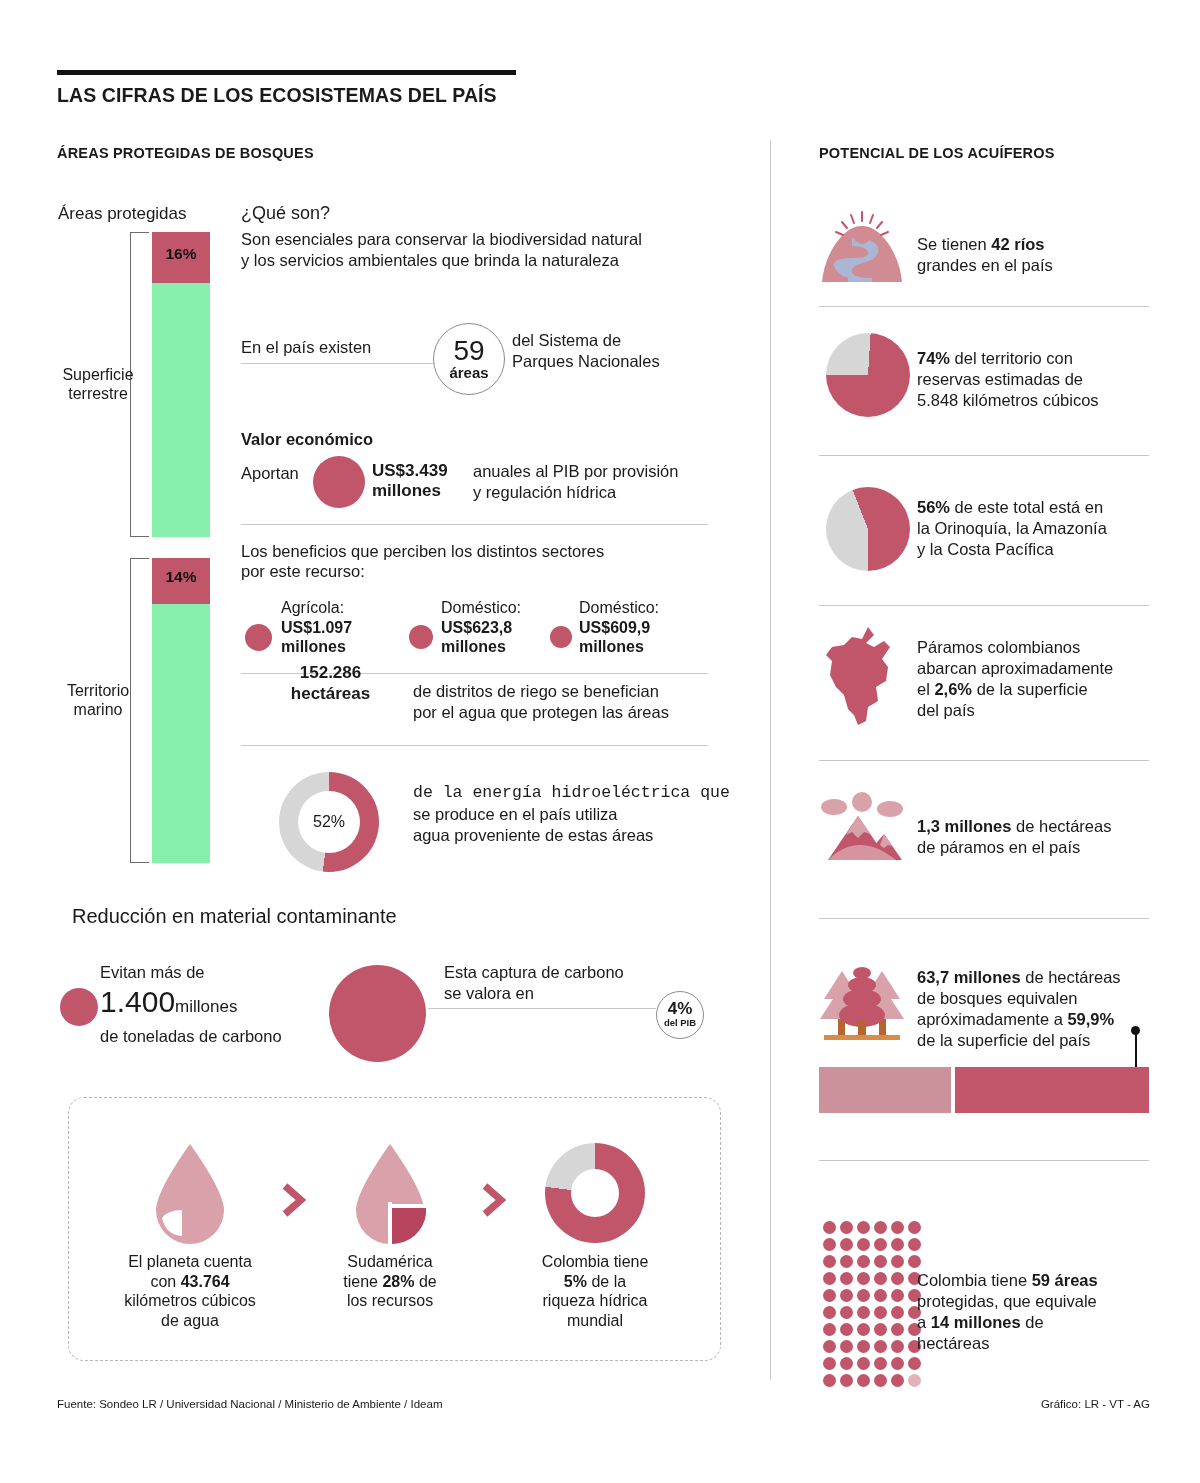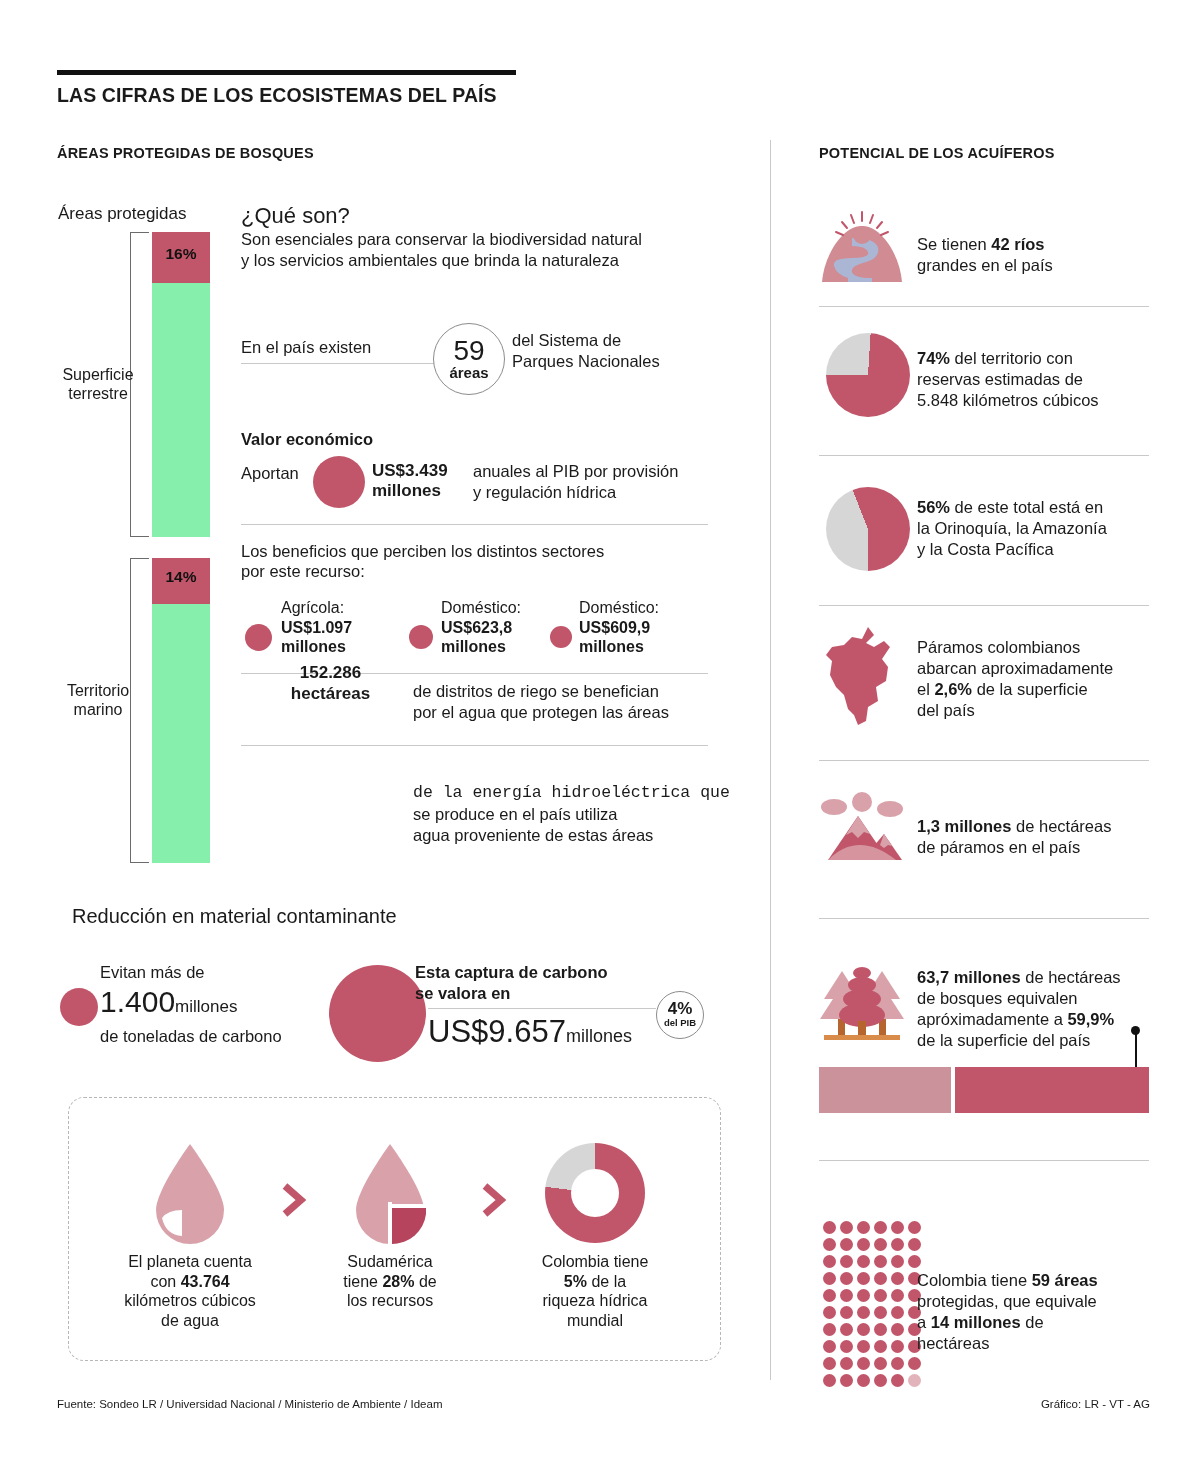--- a/index.html
+++ b/index.html
@@ -25,21 +25,21 @@
   
   .ap-label{position:absolute;left:58px;top:204px;font-size:17px;}
   .bar-wrap{position:absolute;left:152px;width:58px;background:#86efac;}
   .bar-red{position:absolute;left:0;top:0;width:100%;background:#c1566a;}
   .bar-pct{position:absolute;left:0;top:0;width:100%;text-align:center;font-size:15.5px;font-weight:bold;color:#111;line-height:1;padding-top:14px;box-sizing:border-box;}
   .brace{position:absolute;width:18px;border:1px solid #6b6b6b;border-right:none;}
   .brace-lbl{position:absolute;font-size:16px;text-align:center;line-height:19px;}
 
   
   .lcol{position:absolute;left:241px;}
-  .h-que{font-size:22px;}
+  .h-que{font-size:18px;}
   .p-txt{font-size:16.5px;line-height:20.5px;}
   .hr{position:absolute;background:#c9c9c9;height:1px;}
 
   .circ-59{position:absolute;width:70px;height:70px;border-radius:50%;border:1px solid #8c8c8c;background:#fff;
     display:flex;flex-direction:column;align-items:center;justify-content:center;}
   .circ-59 .n{font-size:28px;line-height:26px;}
   .circ-59 .u{font-size:15px;font-weight:bold;line-height:17px;}
 
   .dot{position:absolute;border-radius:50%;background:#c1566a;}
 
@@ -167,42 +167,42 @@
 
   <div class="lcol" style="left:253px;top:662px;width:155px;text-align:center;font-size:17px;font-weight:bold;line-height:21px;">
     <span>152.286</span><br>
     <span>hectáreas</span>
   </div>
   <div class="lcol p-txt" style="left:413px;top:681px;">de distritos de riego se benefician</div>
   <div class="lcol p-txt" style="left:413px;top:702px;">por el agua que protegen las áreas</div>
 
   <div class="hr" style="left:241px;top:745px;width:467px;"></div>
 
+  <div class="donut" style="left:279px;top:772px;width:100px;height:100px;background:conic-gradient(#c1566a 0 52%, #d6d6d6 52% 100%);">
+    <div class="hole" style="width:62px;height:62px;">52%</div>
+  </div>
   <div class="lcol p-txt" style="left:413px;top:783px;font-family:Liberation Mono, monospace;">de la energía hidroeléctrica que</div>
   <div class="lcol p-txt" style="left:413px;top:804px;">se produce en el país utiliza</div>
   <div class="lcol p-txt" style="left:413px;top:825px;">agua proveniente de estas áreas</div>
 
   <div style="position:absolute;left:72px;top:905px;font-size:20px;">Reducción en material contaminante</div>
 
   <div class="redbig" style="left:60px;top:988px;width:38px;height:38px;"></div>
   <div style="position:absolute;left:100px;top:963px;font-size:16.5px;">Evitan más de</div>
   <div style="position:absolute;left:100px;top:985px;">
     <span style="font-size:30px;">1.400</span><span style="font-size:17px;">millones</span>
   </div>
   <div style="position:absolute;left:100px;top:1027px;font-size:16.5px;">de toneladas de carbono</div>
 
   <div class="redbig" style="left:329px;top:965px;width:97px;height:97px;"></div>
-  <div style="position:absolute;left:415px;top:962px;font-size:16.5px;line-height:21px;font-weight:bold;">
+  <div style="position:absolute;left:444px;top:962px;font-size:16.5px;line-height:21px;">
     <span>Esta captura de carbono</span><br>
     <span>se valora en</span>
   </div>
   <div class="hr" style="left:428px;top:1008px;width:228px;"></div>
-  <div style="position:absolute;left:428px;top:1014px;">
-    <span style="font-size:31px;">US$9.657</span><span style="font-size:18px;">millones</span>
-  </div>
   <div class="badge4" style="left:656px;top:991px;">
     <div class="a">4%</div>
     <div class="b">del PIB</div>
   </div>
 
   <div class="dashbox"></div>
 
   <svg style="position:absolute;left:148px;top:1140px;" width="84" height="110" viewBox="0 0 84 110">
     <path d="M42 4 C42 4 8 50 8 70 A34 34 0 0 0 76 70 C76 50 42 4 42 4 Z" fill="#d9a2aa"></path>
     <path d="M14 78 Q20 70 34 70 L34 96 Q18 95 14 78 Z" fill="#ffffff"></path>

